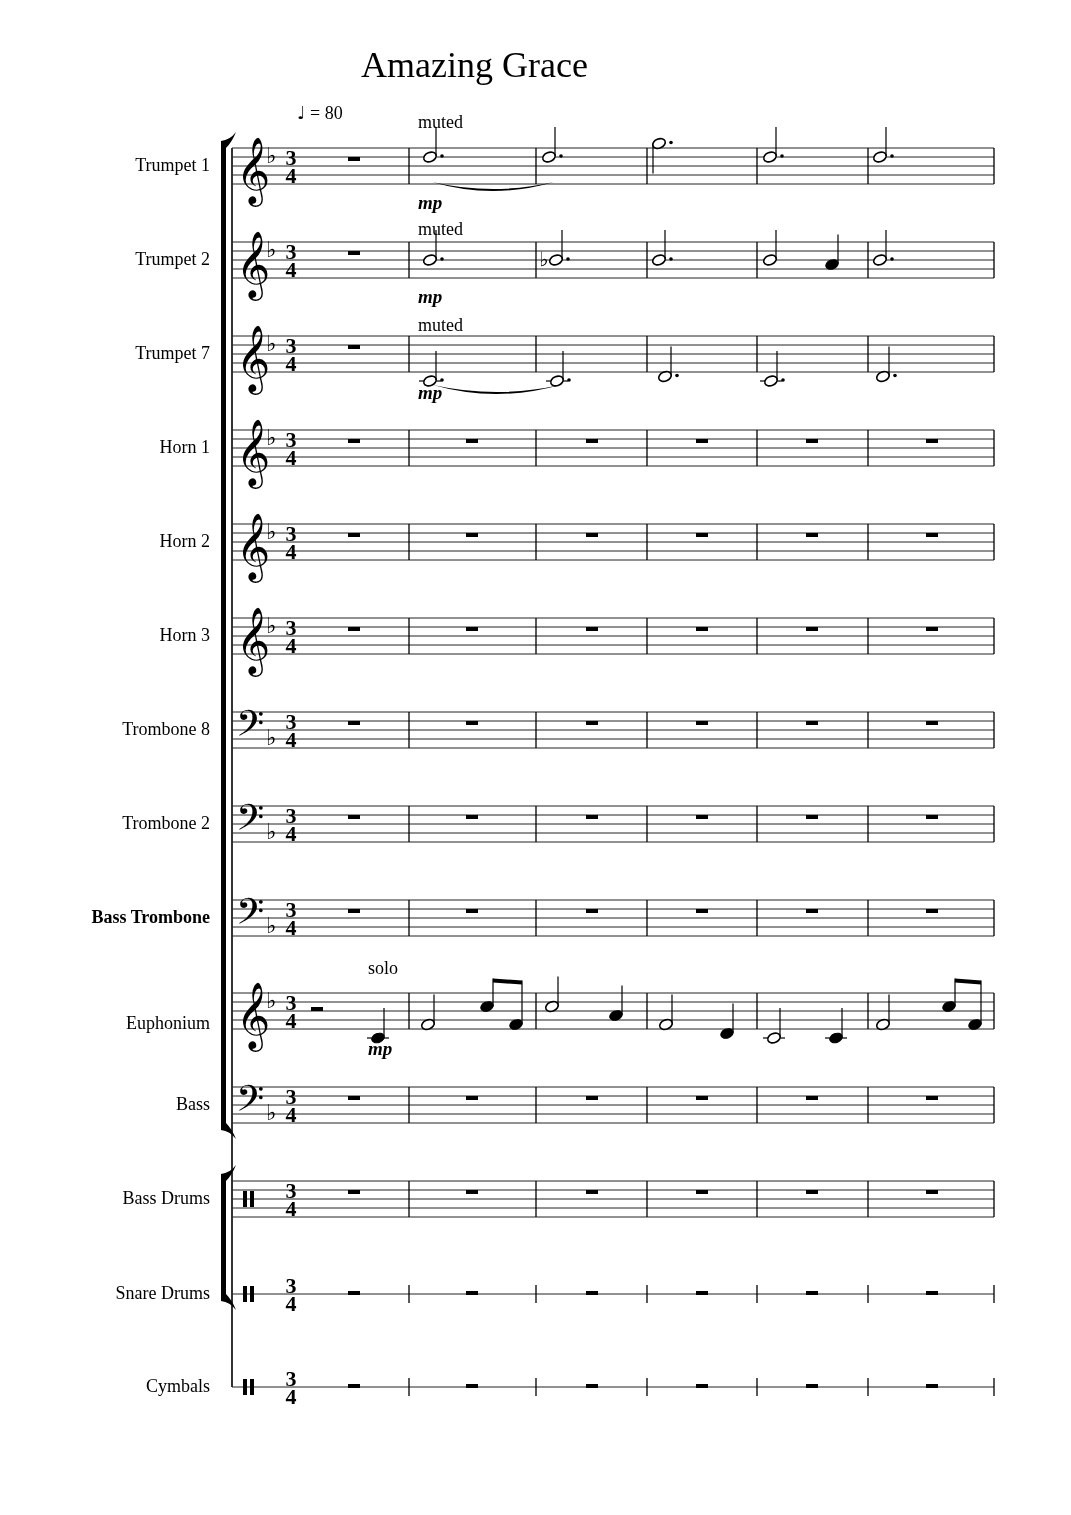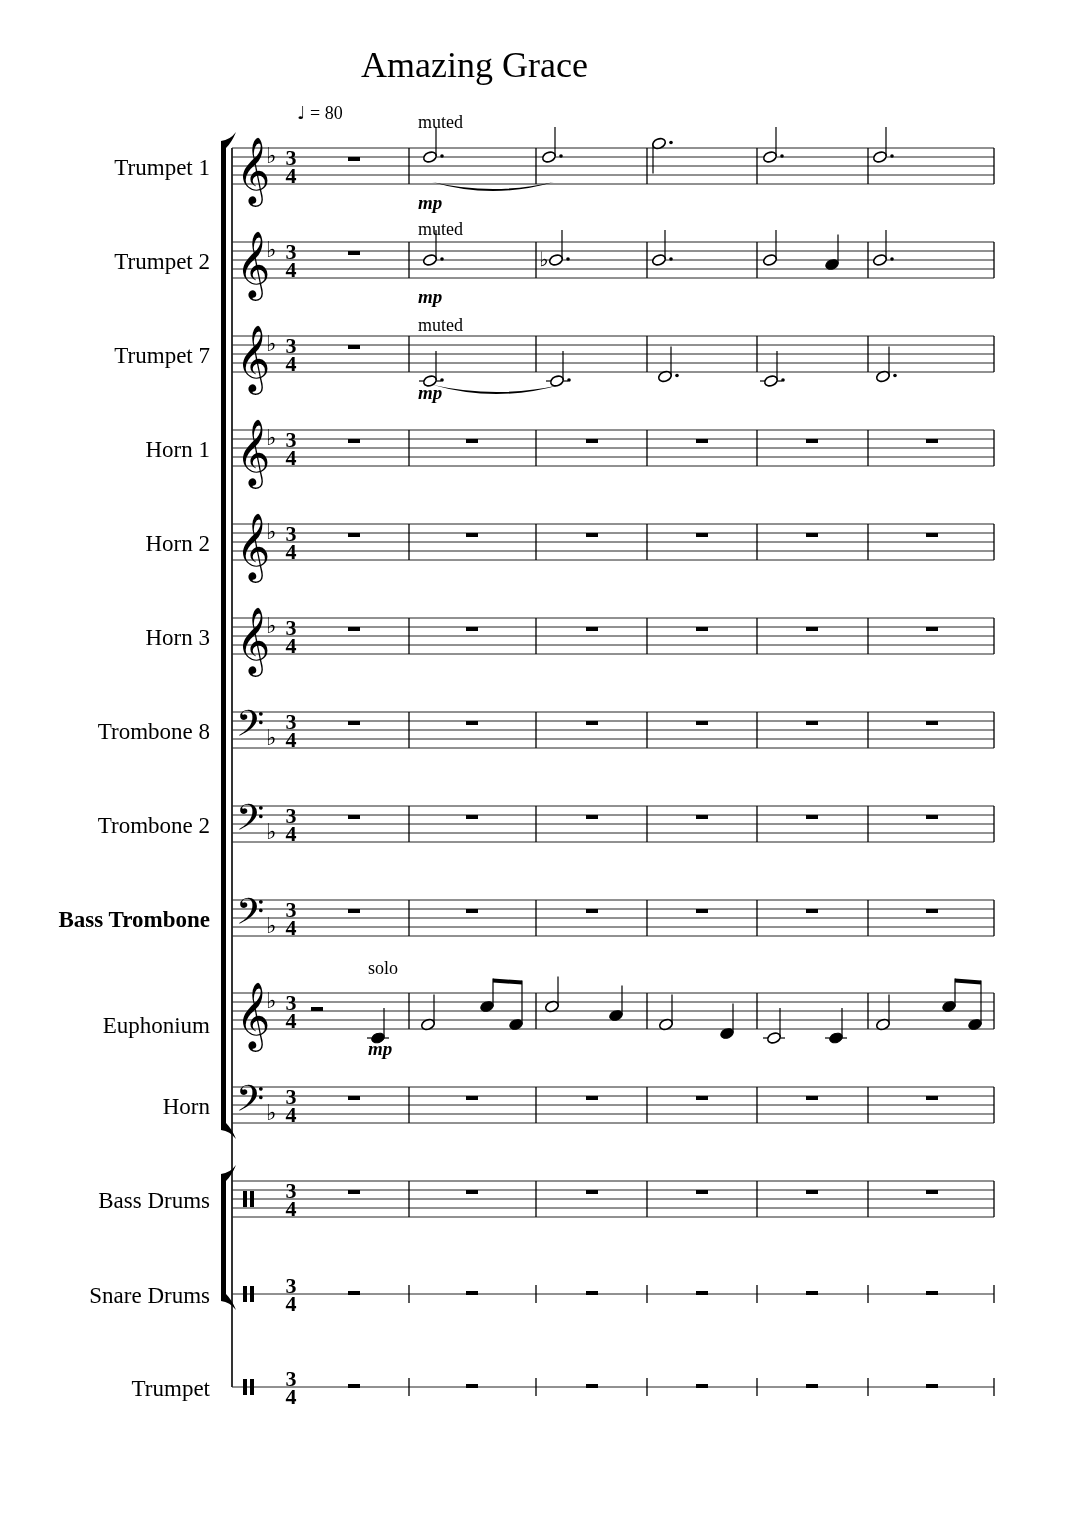--- a/index.html
+++ b/index.html
@@ -1,20 +1,20 @@
 <!DOCTYPE html>
 <html><head>
 <meta charset="utf-8">
 <style>
   html, body { margin: 0; padding: 0; background: #ffffff; }
   body { width: 1071px; height: 1515px; position: relative; overflow: hidden; font-family: "Liberation Serif", serif; color: #000; }
   #title { position: absolute; left: 0; width: 949px; top: 44px; text-align: center; font-size: 36px; font-family: "Liberation Serif", serif; }
   #tempo { position: absolute; left: 297px; top: 102px; font-size: 18px; font-family: "Liberation Serif", serif; }
   #tempo .note-glyph { font-family: "DejaVu Sans", sans-serif; font-size: 18px; }
-  .inst-label { position: absolute; right: 861px; font-size: 23px; text-align: right; white-space: nowrap; font-family: "Liberation Serif", serif; }
+  .inst-label { position: absolute; right: 861px; font-size: 18px; text-align: right; white-space: nowrap; font-family: "Liberation Serif", serif; }
   .direction { position: absolute; font-size: 18px; font-family: "Liberation Serif", serif; }
   .dyn { position: absolute; font-size: 19px; font-weight: bold; font-style: italic; font-family: "Liberation Serif", serif; }
   svg#score { position: absolute; left: 0; top: 0; }
 </style>
 </head>
 <body>
 
 <div id="title">Amazing Grace</div>
 <div id="tempo">
   <span class="note-glyph">♩</span>
@@ -415,24 +415,24 @@
     <div class="inst-label" style="top: 155px;">Trumpet 1</div>
     <div class="inst-label" style="top: 249px;">Trumpet 2</div>
     <div class="inst-label" style="top: 343px;">Trumpet 7</div>
     <div class="inst-label" style="top: 437px;">Horn 1</div>
     <div class="inst-label" style="top: 531px;">Horn 2</div>
     <div class="inst-label" style="top: 625px;">Horn 3</div>
     <div class="inst-label" style="top: 719px;">Trombone 8</div>
     <div class="inst-label" style="top: 813px;">Trombone 2</div>
     <div class="inst-label" style="top: 907px; font-weight: bold;">Bass Trombone</div>
     <div class="inst-label" style="top: 1000px; margin-top: 13px;">Euphonium</div>
-    <div class="inst-label" style="top: 1094px;">Horn</div>
+    <div class="inst-label" style="top: 1094px;">Bass</div>
     <div class="inst-label" style="top: 1188px;">Bass Drums</div>
     <div class="inst-label" style="top: 1283px;">Snare Drums</div>
-    <div class="inst-label" style="top: 1376px;">Trumpet</div>
+    <div class="inst-label" style="top: 1376px;">Cymbals</div>
   </div>
 <div id="texts">
     <div class="direction" style="left: 418px; top: 112px;">muted</div>
     <div class="dyn" style="left: 418px; top: 192px;">mp</div>
     <div class="direction" style="left: 418px; top: 219px;">muted</div>
     <div class="dyn" style="left: 418px; top: 286px;">mp</div>
     <div class="direction" style="left: 418px; top: 315px;">muted</div>
     <div class="dyn" style="left: 418px; top: 382px;">mp</div>
     <div class="direction" style="left: 368px; top: 958px;">solo</div>
     <div class="dyn" style="left: 368px; top: 1038px;">mp</div>

